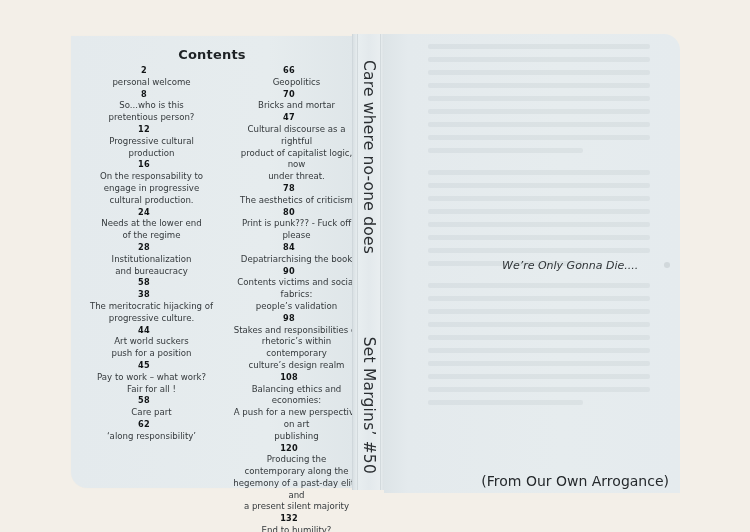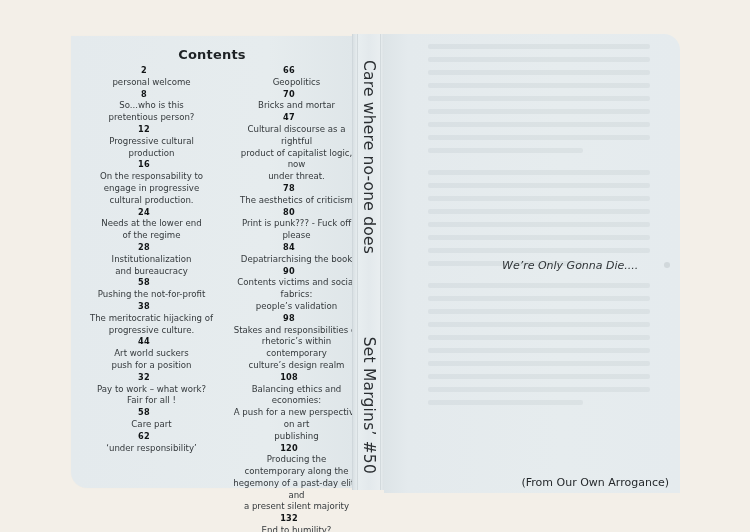--- a/index.html
+++ b/index.html
@@ -74,21 +74,21 @@
     .tagline {
       position: absolute; left: 118px; top: 225px;
       font-style: italic; font-size: 11px; color: #2f3437;
     }
     .smudge {
       position: absolute; left: 280px; top: 228px; width: 6px; height: 6px;
       border-radius: 50%; background: rgba(150,160,165,0.25);
     }
     .footer-note {
       position: absolute; right: 11px; bottom: 4px;
-      font-size: 11px; color: #25292c; margin-left: 8px;
+      font-size: 14px; color: #25292c; margin-left: 8px;
     }
   </style>
 </head>
 <body>
 
 <div class="spread">
 
   <div class="page-left">
     <div class="contents-title">Contents</div>
     <div class="col col-1" id="col-left">
@@ -116,48 +116,47 @@
           <span class="title">Needs at the lower end
 of the regime</span>
         </div>
         <div class="entry">
           <span class="num">28</span>
           <span class="title">Institutionalization
 and bureaucracy</span>
         </div>
         <div class="entry">
           <span class="num">58</span>
-          <span class="title">Pushing the not-for-profit</span>
         </div>
         <div class="entry">
           <span class="num">38</span>
           <span class="title">The meritocratic hijacking of
 progressive culture.</span>
         </div>
         <div class="entry">
           <span class="num">44</span>
           <span class="title">Art world suckers</span>
         </div>
         <div class="entry">
           <span class="title">push for a position</span>
         </div>
         <div class="entry">
-          <span class="num">32</span>
+          <span class="num">45</span>
           <span class="title">Pay to work – what work?</span>
         </div>
         <div class="entry">
           <span class="title">Fair for all !</span>
         </div>
         <div class="entry">
           <span class="num">58</span>
           <span class="title">Care part</span>
         </div>
         <div class="entry">
           <span class="num">62</span>
-          <span class="title">‘under responsibility’</span>
+          <span class="title">‘along responsibility’</span>
         </div>
       </div>
     <div class="col col-2" id="col-right">
         <div class="entry">
           <span class="num">66</span>
           <span class="title">Geopolitics</span>
         </div>
         <div class="entry">
           <span class="num">70</span>
           <span class="title">Bricks and mortar</span>

